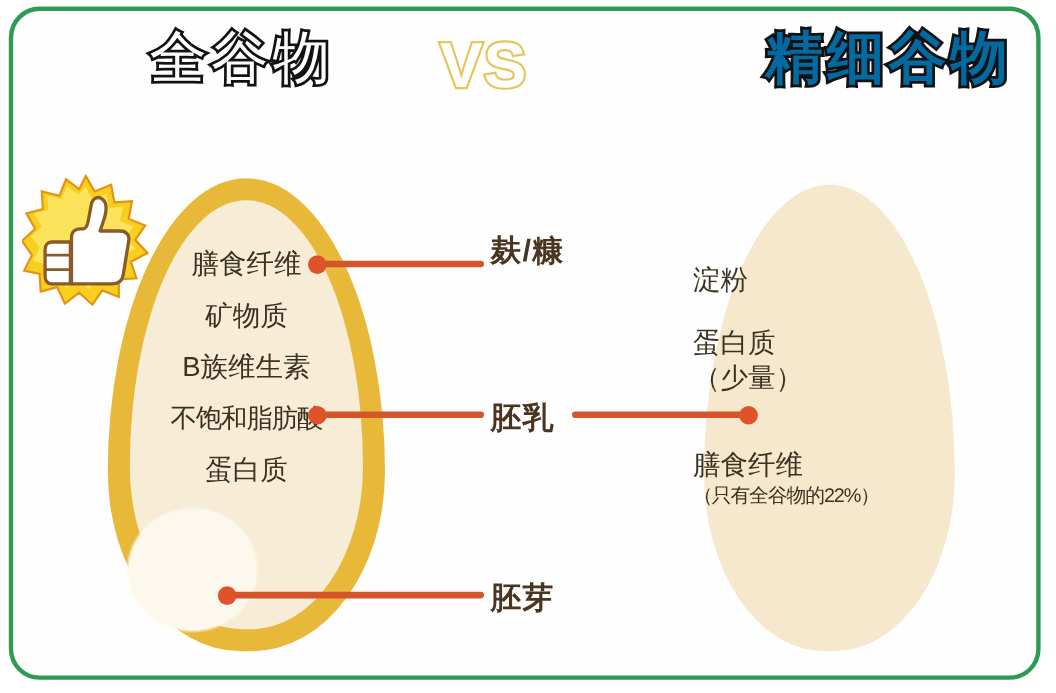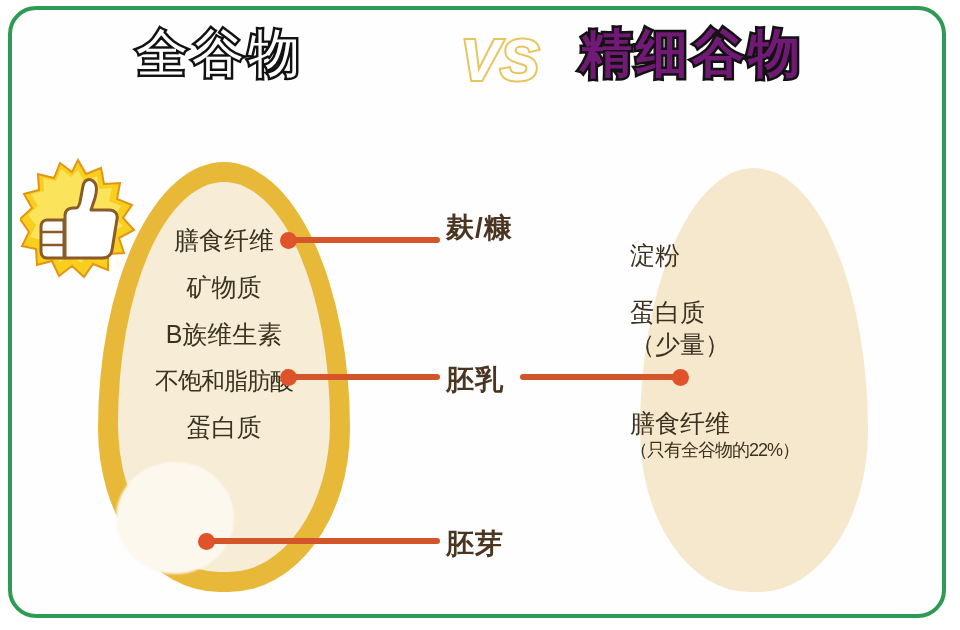--- a/index.html
+++ b/index.html
@@ -42,39 +42,38 @@
     color: #ffffff;
     -webkit-text-stroke: 5px #121212;
     paint-order: stroke fill;
     line-height: 1.15;
   }
   .title-vs {
     position: absolute;
     left: 400px;
     top: 26px;
     width: 140px;
-    text-align: right;
+    text-align: left;
     font-size: 58px;
     font-weight: bold;
-    font-style: italic;
     letter-spacing: 1px;
     color: #ffffff;
     -webkit-text-stroke: 4px #e7c45c;
     paint-order: stroke fill;
   }
   .title-right {
     position: absolute;
     left: 580px;
     top: 24px;
     width: 340px;
-    text-align: left;
+    text-align: right;
     font-size: 52px;
     font-weight: bold;
     letter-spacing: 4px;
-    color: #701a75;
+    color: #0369a1;
     -webkit-text-stroke: 5px #121212;
     paint-order: stroke fill;
     line-height: 1.15;
   }
   .subtitle-right {
     position: absolute;
     left: 580px;
     top: 96px;
     width: 340px;
     text-align: center;

